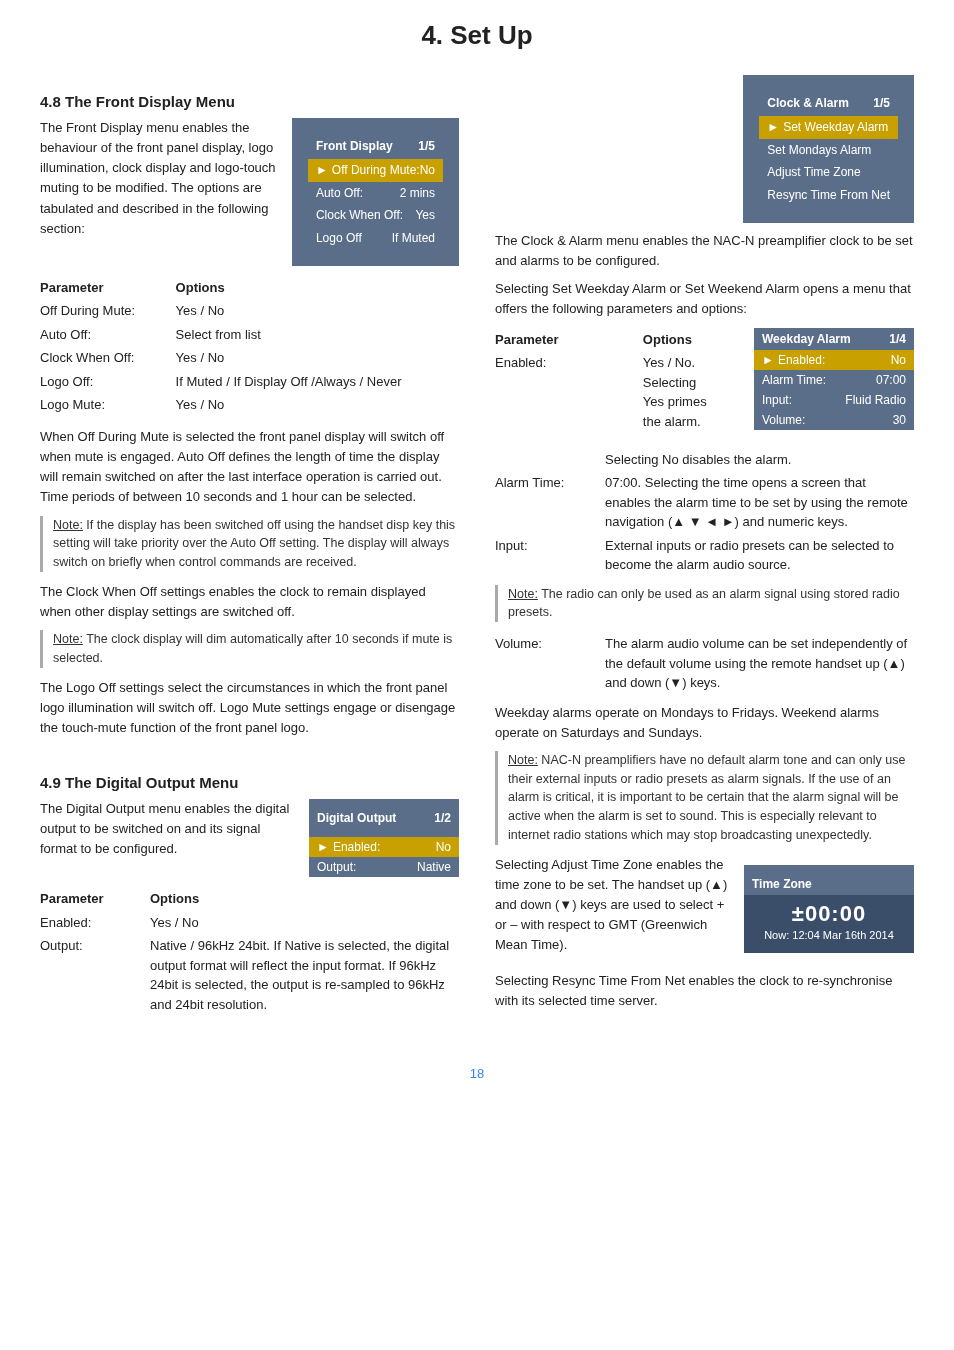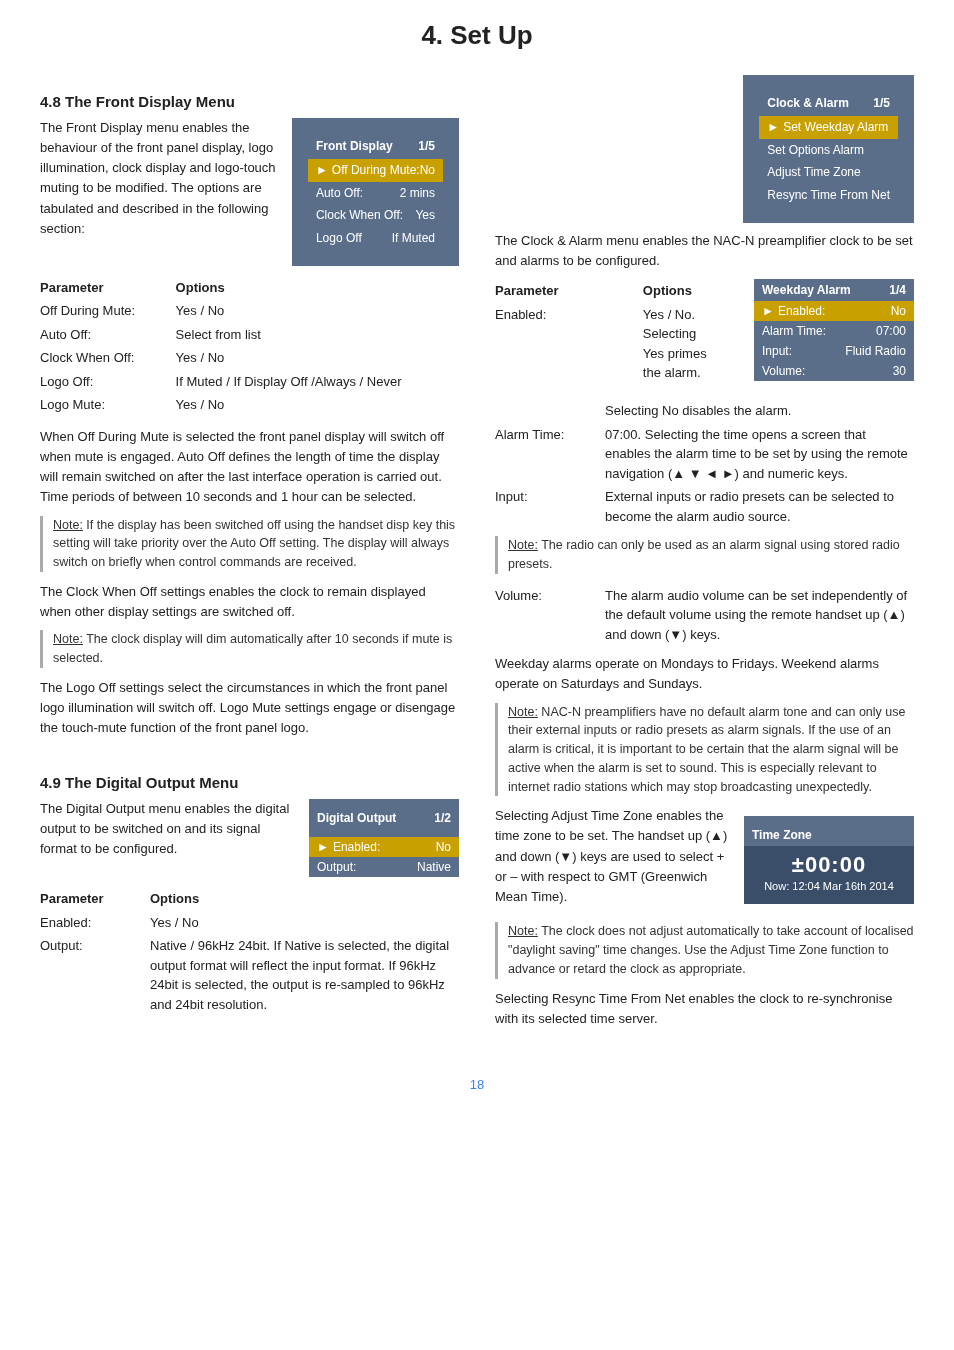--- a/index.html
+++ b/index.html
@@ -332,32 +332,33 @@
         <div class="menu-box" style="float:none;margin:0">
           <div class="menu-box-header">
             <span>Clock &amp; Alarm</span>
             <span>1/5</span>
           </div>
           <div class="menu-box-item selected">
             <span class="arrow">►</span>
             <span>Set Weekday Alarm</span>
           </div>
           <div class="menu-box-item">
-            <span>Set Options Alarm</span>
+            <span>Set Mondays Alarm</span>
           </div>
           <div class="menu-box-item">
             <span>Adjust Time Zone</span>
           </div>
           <div class="menu-box-item">
             <span>Resync Time From Net</span>
           </div>
         </div>
       </div>
 
       <p>The Clock &amp; Alarm menu enables the NAC-N preamplifier clock to be set and alarms to be configured.</p>
+      <p>Selecting Set Weekday Alarm or Set Weekend Alarm opens a menu that offers the following parameters and options:</p>
 
       <div style="display:flex;gap:10px;margin-bottom:8px;align-items:flex-start">
         <table class="param-table" style="flex:1;margin:0">
           <tbody>
               <tr>
             <td><strong>Parameter</strong></td>
             <td><strong>Options</strong></td>
           </tr>
           <tr>
             <td>Enabled:</td>
@@ -434,23 +435,20 @@
           <div class="timezone-box-header">
             <span>Time Zone</span>
           </div>
           <div class="timezone-box-body">
             <div class="timezone-big">±00:00</div>
             <div class="timezone-small">Now: 12:04 Mar 16th 2014</div>
           </div>
         </div>
       </div>
 
-      <div class="note-block">
-        <span class="note-label">Note:</span><span> The clock does not adjust automatically to take account of localised "daylight saving" time changes. Use the Adjust Time Zone function to advance or retard the clock as appropriate.</span>
-      </div>
 
       <p>Selecting Resync Time From Net enables the clock to re-synchronise with its selected time server.</p>
 
     </div>
   </div>
 </div>
 
 <div class="page-number">18</div>
 
 </body></html>

